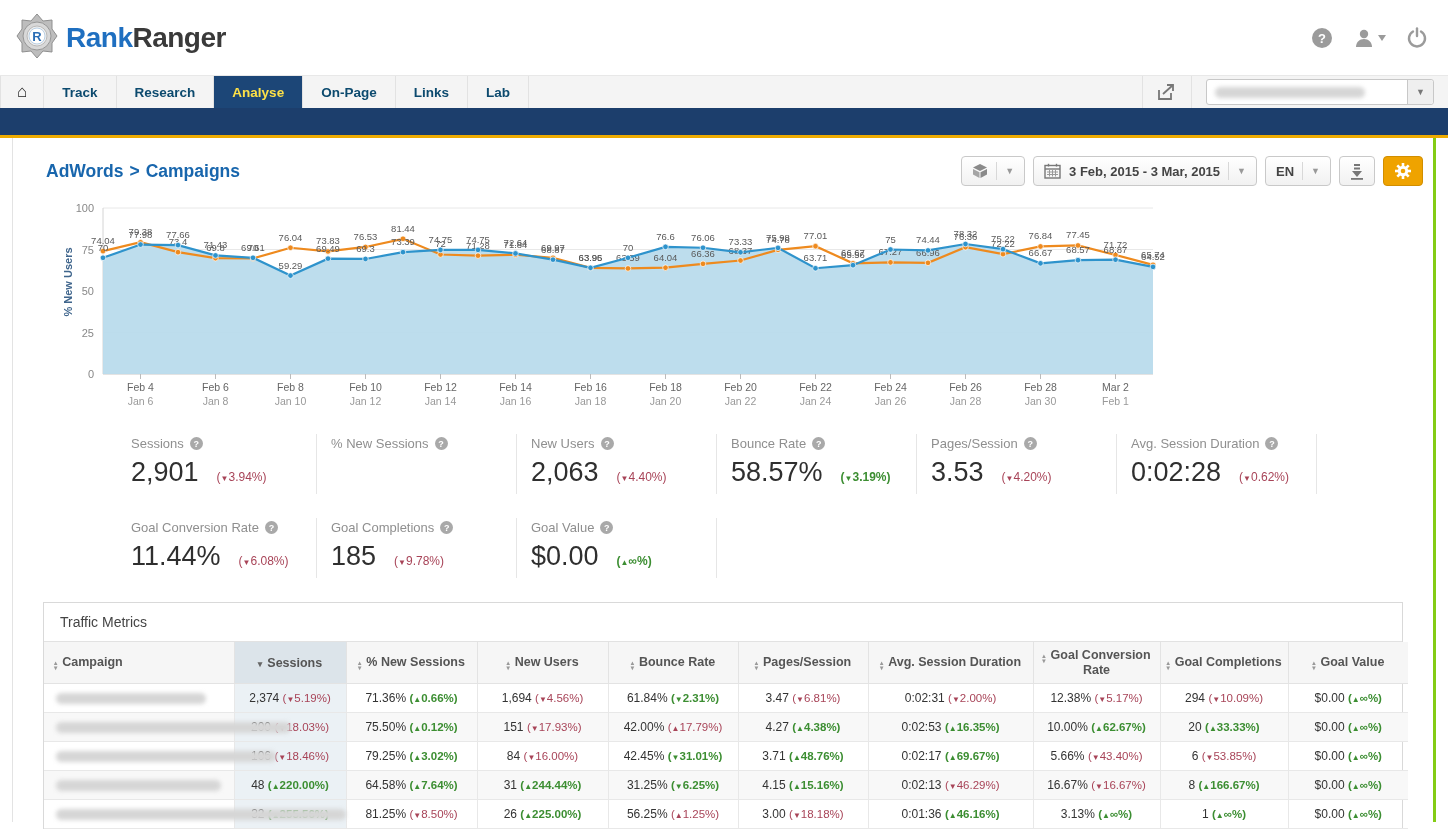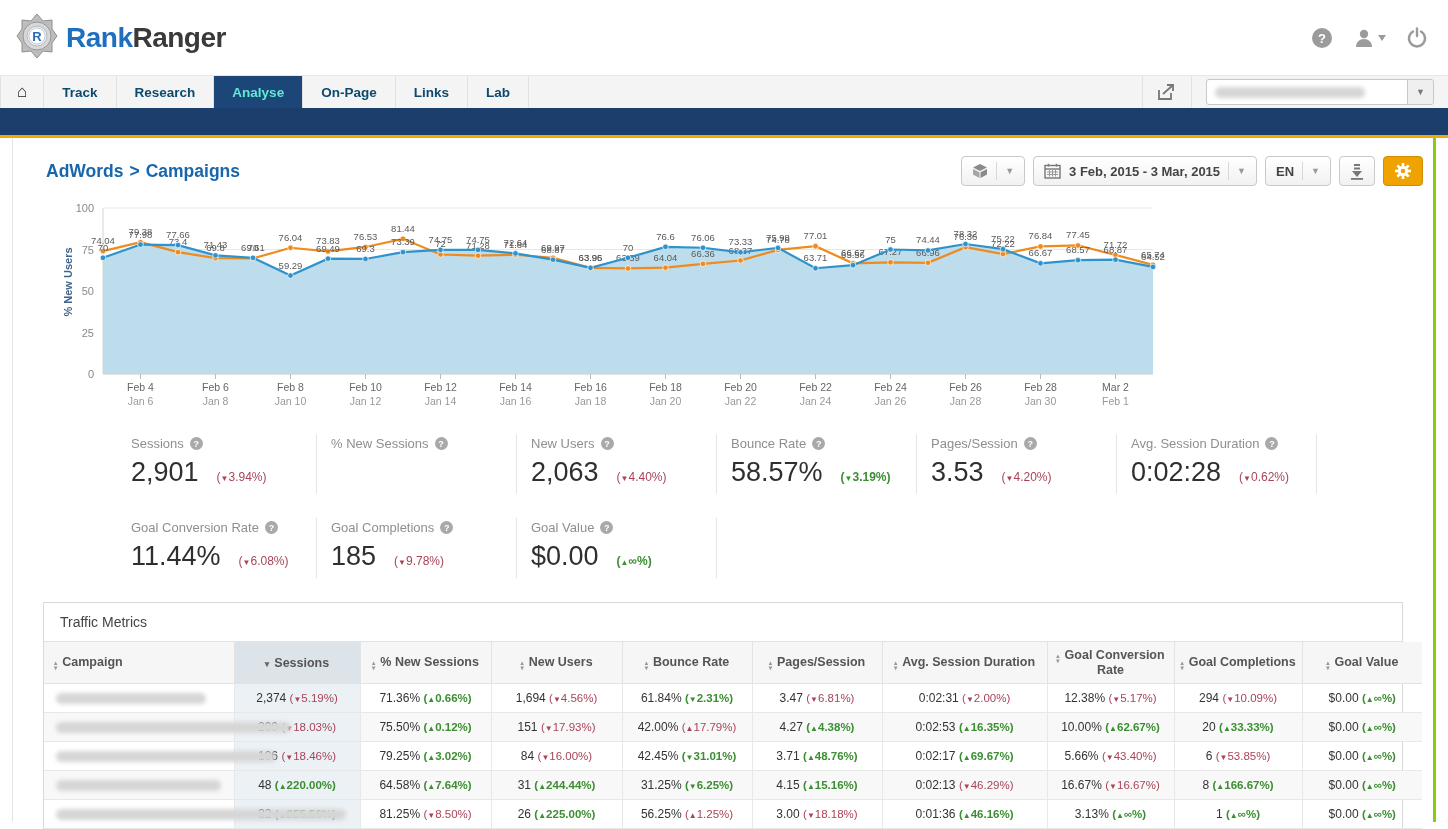--- a/index.html
+++ b/index.html
@@ -18,21 +18,21 @@
   .top-icons svg { display:block; }
 
   
   .navbar { height:33px; background:#f4f4f4; border-top:1px solid #e8e8e8;
     display:flex; align-items:stretch; justify-content:space-between; }
   .tabs { display:flex; align-items:stretch; }
   .tab { padding:0 18px; display:flex; align-items:center; font-size:13.5px;
     color:#0c4a6e; font-weight:600; border-right:1px solid #e2e2e2; cursor:pointer; }
   .tab:first-child { border-left:1px solid #e2e2e2; }
   .tab.home { padding:0 16px; font-size:17px; color:#222; }
-  .tab.active { background:#1c4677; color:#5eead4; }
+  .tab.active { background:#1c4677; color:#fde047; }
   .nav-right { display:flex; align-items:center; gap:14px; padding-right:14px; }
   .share-btn { border-left:1px solid #e2e2e2; border-right:1px solid #e2e2e2;
     padding:0 14px; height:100%; display:flex; align-items:center; cursor:pointer; }
   .nav-select { width:228px; height:26px; background:#fff; border:1px solid #c8c8c8;
     border-radius:3px; display:flex; align-items:center; justify-content:space-between;
     cursor:pointer; }
   .nav-select .blur-bar { margin-left:8px; }
   .select-caret { width:26px; height:24px; background:#efefef; border-left:1px solid #c8c8c8;
     border-radius:0 3px 3px 0; display:flex; align-items:center; justify-content:center;
     color:#777; font-size:9px; }
@@ -504,21 +504,21 @@
 
     <div class="panel">
       <div class="panel-title">Traffic Metrics</div>
       <table id="traffic-table">
         <thead id="tbl-head">
             <tr>
               <th style="width: 190px;"><span class="sort-both">
                   <span>▴</span>
                   <span>▾</span>
                 </span>Campaign</th>
-              <th class="hl" style="width: 126px;"><span class="sort-desc">▾</span>Sessions</th>
+              <th class="hl" style="width: 112px;"><span class="sort-desc">▾</span>Sessions</th>
               <th style="width: 131px;"><span class="sort-both">
                   <span>▴</span>
                   <span>▾</span>
                 </span>% New Sessions</th>
               <th style="width: 131px;"><span class="sort-both">
                   <span>▴</span>
                   <span>▾</span>
                 </span>New Users</th>
               <th style="width: 130px;"><span class="sort-both">
                   <span>▴</span>

